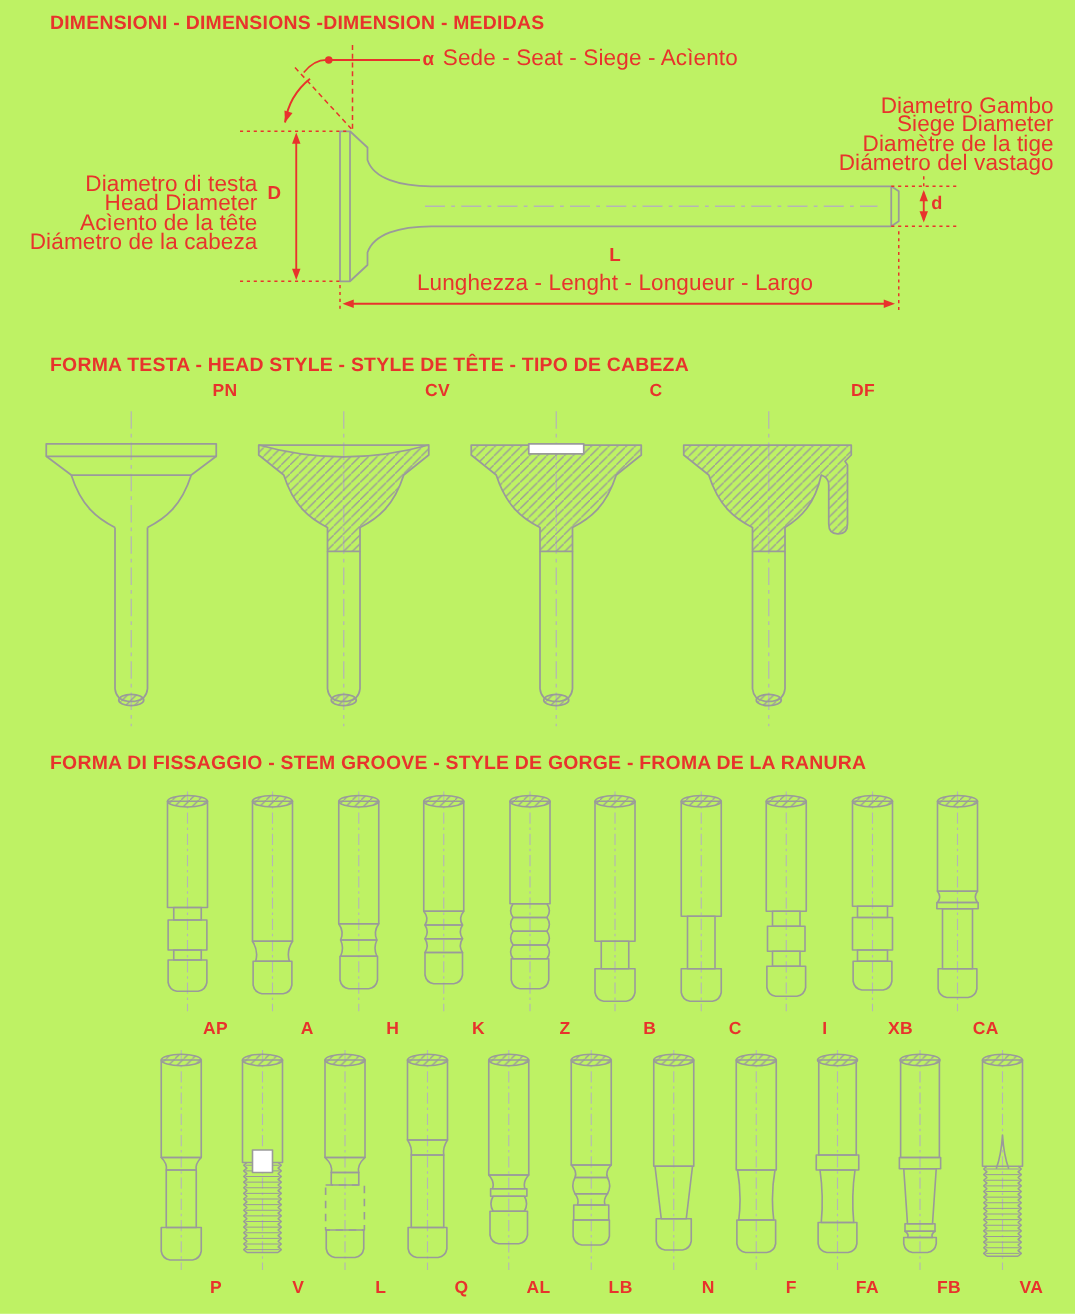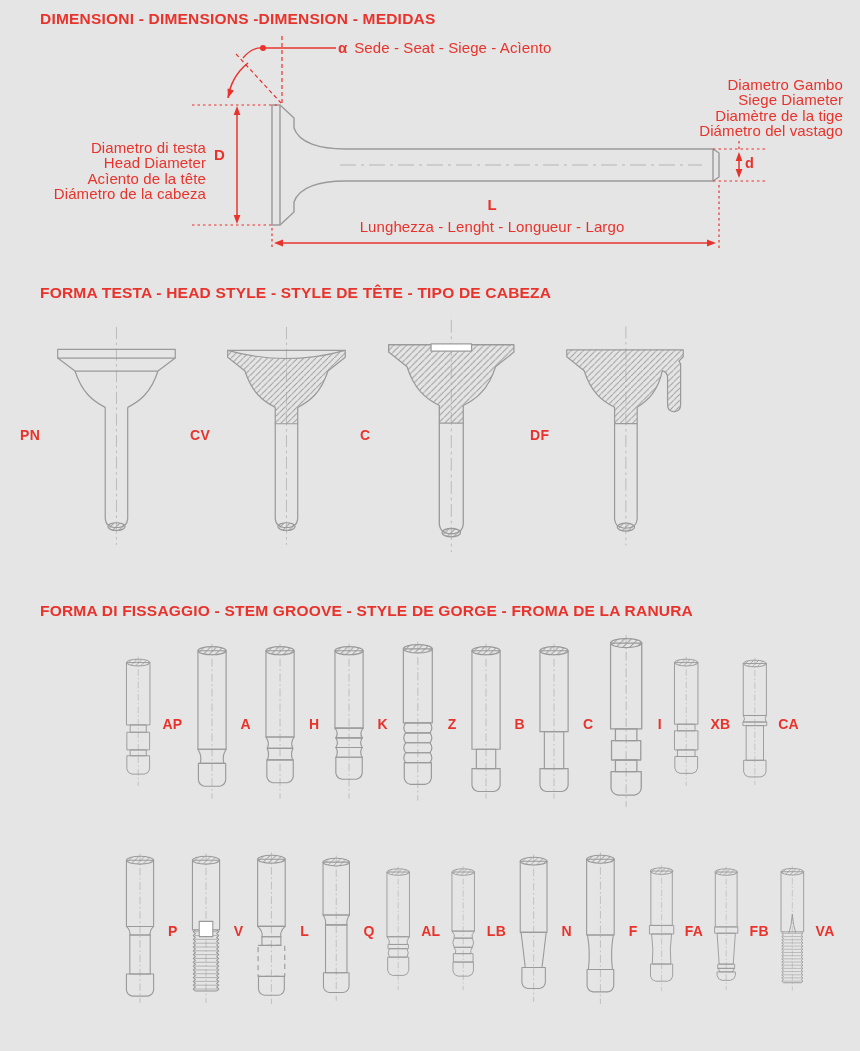--- a/index.html
+++ b/index.html
@@ -1,27 +1,27 @@
 <!DOCTYPE html>
 <html style="--red: #e8332c; --line: #9a9a9a;"><head>
 <meta charset="utf-8">
 <style>
   :root{ --red:#e8332c; --line:#9a9a9a; }
   *{margin:0;padding:0;box-sizing:border-box}
   body{background:#fff}
-  .page{position:relative;width:860px;height:1051px;background:#e5e5e5;
+  .page{position:relative;width:860px;height:1051px;background:#bef264;
         font-family:"Liberation Sans",sans-serif;overflow:hidden}
   .title{position:absolute;font-size:15.5px;font-weight:bold;color:var(--red);letter-spacing:.2px;white-space:nowrap}
   .lbl{position:absolute;color:var(--red);white-space:nowrap}
-  .sm{font-size:15px;line-height:15.4px;letter-spacing:.1px}
+  .sm{font-size:18px;line-height:15.4px;letter-spacing:.1px}
   .rt{text-align:right}
   .sym{font-weight:bold}
   .ctr{text-align:center}
   .row{position:absolute;display:flex}
-  .cell{display:flex;flex-direction:row;align-items:center}
+  .cell{display:flex;flex-direction:column;align-items:flex-end}
   .hcell{width:170px;gap:3px}
   .scell1{width:68.5px}
   .scell2{width:65.7px}
   .code{color:var(--red);font-weight:bold;font-size:14px;letter-spacing:.3px}
   .scell1 .code,.scell2 .code{margin-top:3px}
   svg{display:block}
 </style>
 </head>
 <body>
 

